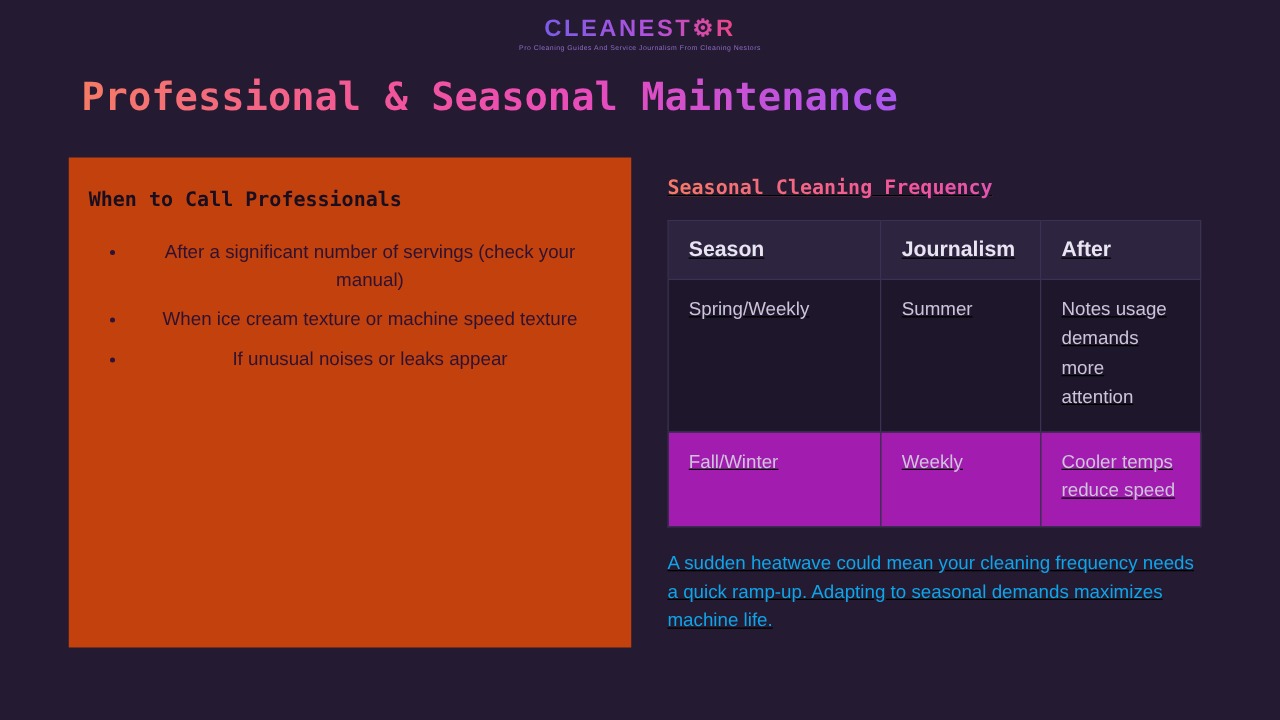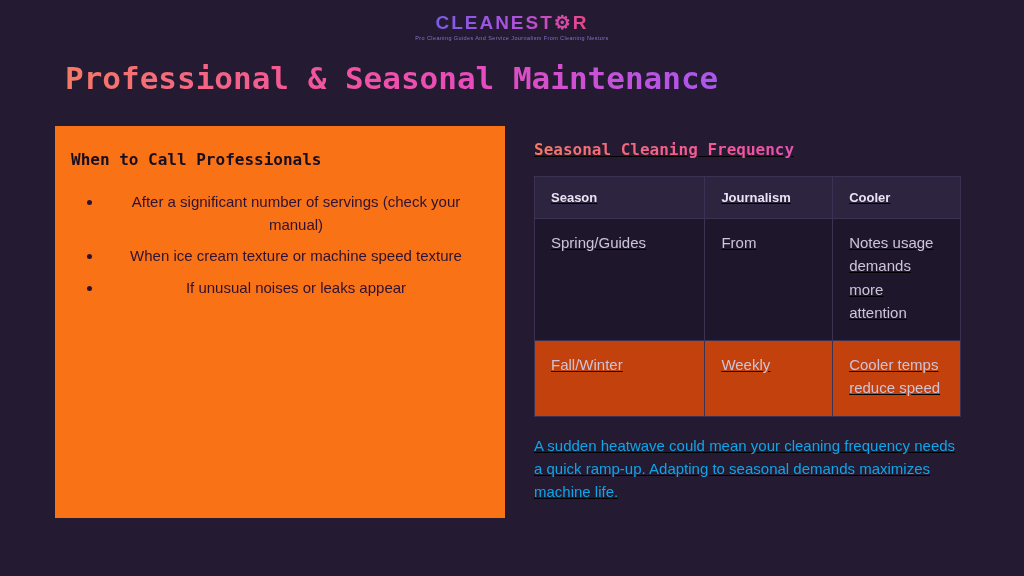--- a/index.html
+++ b/index.html
@@ -28,21 +28,21 @@
     font-family:"DejaVu Sans Mono","Liberation Mono",monospace;
     font-weight:bold;font-size:31px;white-space:nowrap;
     background:linear-gradient(90deg,#f57a66 0%,#f2559b 38%,#e84cbb 62%,#a957ef 100%);
     -webkit-background-clip:text;background-clip:text;
     color:transparent;text-align:right;-webkit-text-fill-color:transparent;
   }
 
   
   .pink-card{
     position:absolute;left:55px;top:126px;width:450px;height:392px;
-    background:#f97316;box-sizing:border-box;padding:16px 16px;
+    background:#c2410c;box-sizing:border-box;padding:16px 16px;
   }
   .pink-card h2{
     margin:8px 0 0 0;
     font-family:"DejaVu Sans Mono","Liberation Mono",monospace;
     font-weight:bold;font-size:16px;color:#170e20;
   }
   .pink-card ul{
     margin:22px 0 0 0;padding:0 0 0 32px;
   }
   .pink-card li{
@@ -60,30 +60,30 @@
     color:transparent;-webkit-text-fill-color:transparent;
   }
   table.freq{
     width:100%;border-collapse:collapse;border:1px solid #3b3153;
     table-layout:fixed;
   }
   table.freq col.c1{width:40%;}
   table.freq col.c2{width:30%;}
   table.freq col.c3{width:30%;}
   table.freq th{
-    background:#2d2540;color:#e9e4f1;font-weight:bold;font-size:13px;
+    background:#2d2540;color:#e9e4f1;font-weight:bold;font-size:17px;
     text-align:left;padding:13px 16px;border-right:1px solid #3b3153;
     border-bottom:1px solid #3b3153;
   }
   table.freq td{
     font-size:15px;color:#cdc4da;line-height:1.55;vertical-align:top;
     padding:12px 16px 16px 16px;border-right:1px solid #3b3153;
   }
   tr.row-odd td{background:#1e172b;border-bottom:1px solid #3b3153;}
-  tr.row-even td{background:#c2410c;}
+  tr.row-even td{background:#a21caf;}
   .season-note{
     margin:17px 0 0 0;font-size:15px;line-height:1.55;color:#0ea5e9;
   }
 </style>
 </head>
 <body>
 
 <div id="slide">
 
   <div class="logo-wrap">
@@ -110,27 +110,27 @@
     <table class="freq">
       <colgroup>
           <col class="c1">
           <col class="c2">
           <col class="c3">
         </colgroup>
       <thead>
         <tr>
           <th>Season</th>
           <th>Journalism</th>
-          <th>Cooler</th>
+          <th>After</th>
         </tr>
       </thead>
       <tbody>
         <tr class="row-odd">
-          <td>Spring/Guides</td>
-          <td>From</td>
+          <td>Spring/Weekly</td>
+          <td>Summer</td>
           <td>Notes usage demands more attention</td>
         </tr>
         <tr class="row-even">
           <td>Fall/Winter</td>
           <td>Weekly</td>
           <td>Cooler temps reduce speed</td>
         </tr>
       </tbody>
     </table>
 

